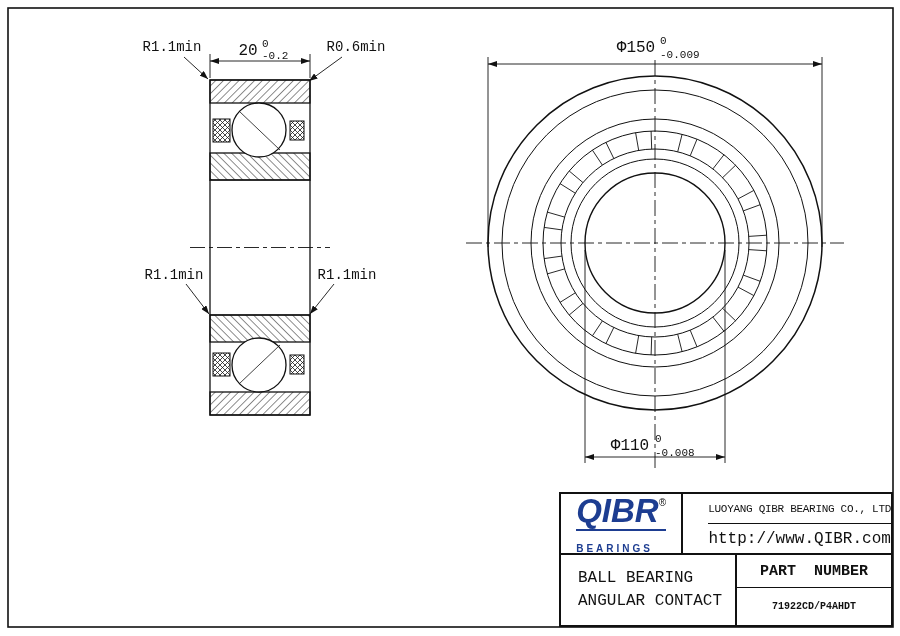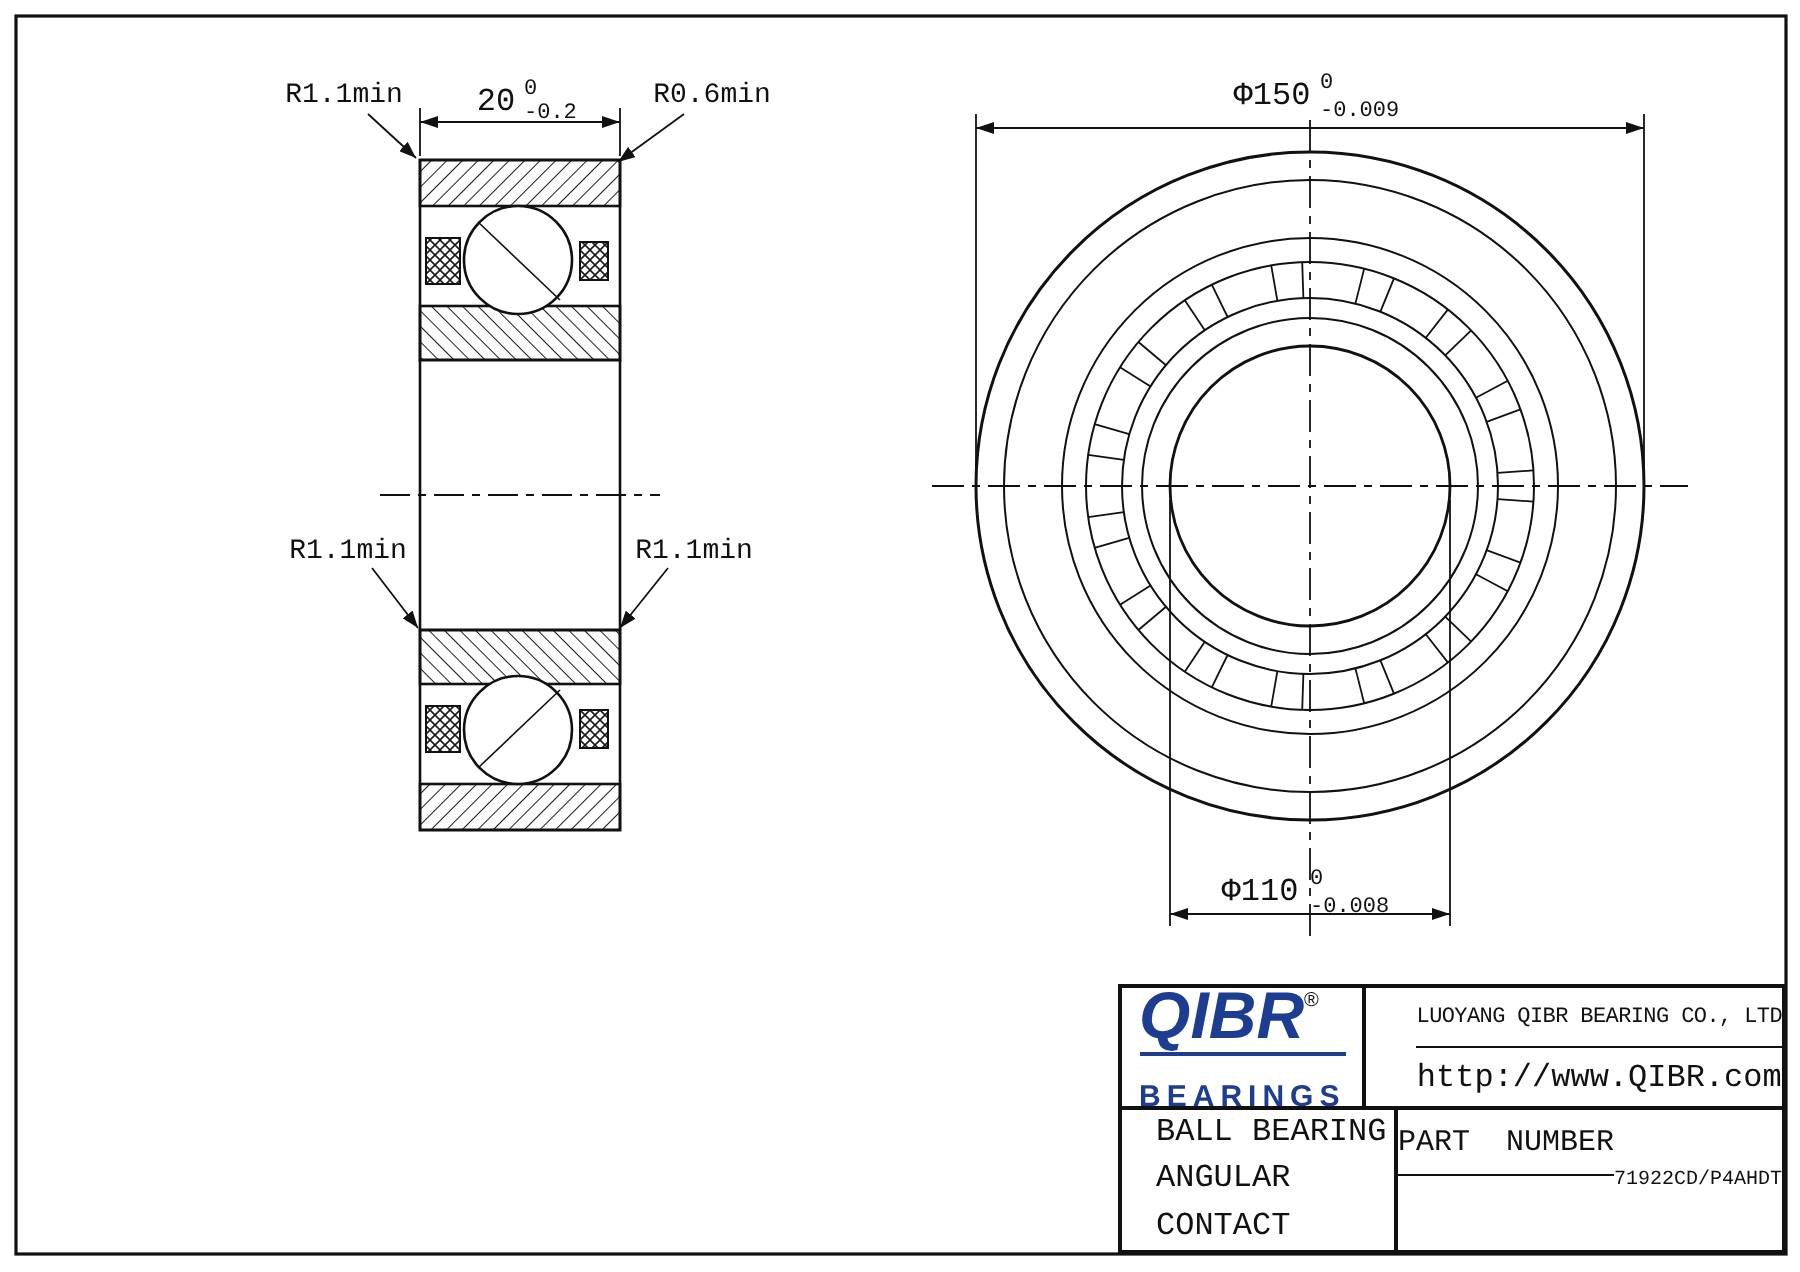--- a/index.html
+++ b/index.html
@@ -13,29 +13,29 @@
   .tol { font-size:11px; }
 
   .titleblock { position:absolute; left:559px; top:492px; width:334px; height:135px;
                 border:2px solid #111; background:#fff; display:flex; flex-direction:column; }
   .tb-row1 { display:flex; height:61px; border-bottom:2px solid #111; }
   .logo-cell { width:140px; border-right:2px solid #111; display:flex; align-items:center; justify-content:center; }
   .logo-top { line-height:1; }
   .brand { font-family:"Liberation Sans",sans-serif; font-style:italic; font-weight:bold; font-size:33px; color:var(--brand-blue,#1d3d91); }
   .reg { font-family:"Liberation Sans",sans-serif; font-size:10px; color:#111; vertical-align:16px; }
   .logo-sub { margin-top:2px; border-top:2.5px solid var(--brand-blue,#1d3d91); font-family:"Liberation Sans",sans-serif;
-              font-weight:bold; font-size:15px; letter-spacing:3px; color:var(--brand-blue,#1d3d91); padding-top:12px;text-align:center; }
+              font-weight:bold; font-size:10px; letter-spacing:3px; color:var(--brand-blue,#1d3d91); padding-top:12px; }
   .company-cell { flex:1; display:flex; flex-direction:column;margin-left:25px; }
   .company-name { height:30px; border-bottom:1.5px solid #111; display:flex; align-items:center; justify-content:center;
                   font-size:11px; letter-spacing:-0.3px; white-space:nowrap; }
   .website { flex:1; display:flex; align-items:center; justify-content:center; font-size:16px; }
   .tb-row2 { flex:1; display:flex; }
   .product-cell { width:176px; border-right:2px solid #111; display:flex; flex-direction:column; justify-content:center;
                   padding-left:17px; font-size:16px; line-height:1.45; }
-  .part-cell { flex:1; display:flex; flex-direction:row; }
+  .part-cell { flex:1; display:flex; flex-direction:column;font-weight:bold; }
   .part-label { height:33px; border-bottom:1.5px solid #111; display:flex; align-items:center; justify-content:center;
                 font-size:15px; white-space:pre; }
   .part-value { flex:1; display:flex; align-items:center; justify-content:center; font-size:10px; }
 </style>
 </head>
 <body>
 
 <div class="sheet">
 
   <svg class="drawing" width="900" height="636" viewBox="0 0 900 636">

